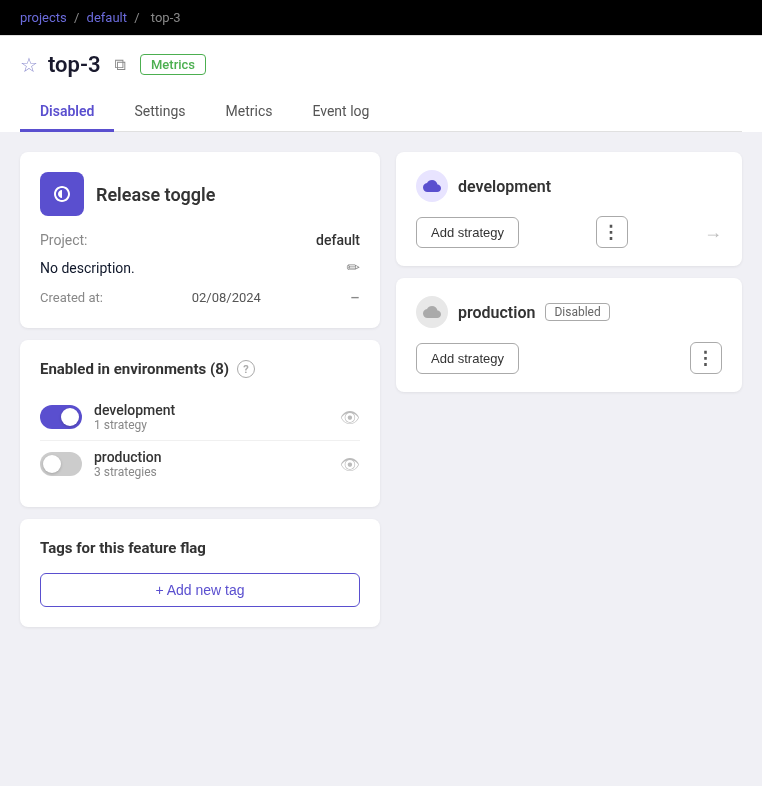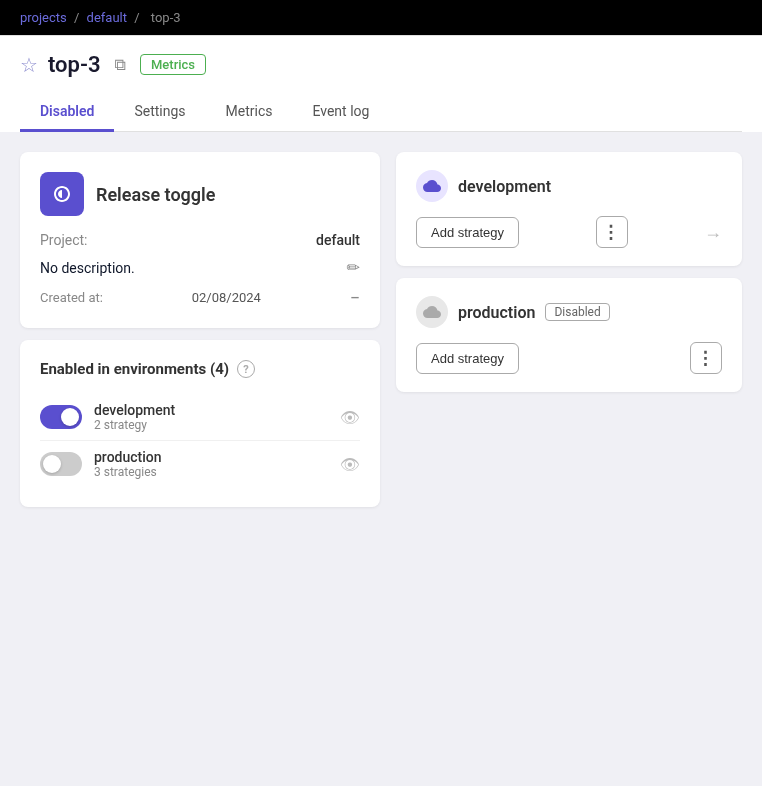--- a/index.html
+++ b/index.html
@@ -372,51 +372,55 @@
       </div>
       <div class="flag-created-row">
         <span>Created at:</span>
         <span class="flag-created-value">02/08/2024</span>
         <span class="minus-icon">−</span>
       </div>
     </div>
 
     <div class="card">
       <div class="env-card-title">
-        <span>Enabled in environments (4)</span>
+        <span>Enabled in environments (8)</span>
         <span class="help-icon">?</span>
       </div>
 
       <div class="env-row">
         <div class="toggle-switch">
           <div class="toggle-slider on">
             <div class="toggle-knob"></div>
           </div>
         </div>
         <div class="env-info">
           <div class="env-name">development</div>
-          <div class="env-strategies">2 strategy</div>
+          <div class="env-strategies">1 strategy</div>
         </div>
         <span class="eye-icon">👁</span>
       </div>
 
       <div class="env-row">
         <div class="toggle-switch">
           <div class="toggle-slider">
             <div class="toggle-knob"></div>
           </div>
         </div>
         <div class="env-info">
           <div class="env-name">production</div>
           <div class="env-strategies">3 strategies</div>
         </div>
         <span class="eye-icon">👁</span>
       </div>
     </div>
 
+    <div class="card">
+      <div class="tags-card-title">Tags for this feature flag</div>
+      <button class="add-tag-btn">+ Add new tag</button>
+    </div>
 
   </div>
 
   <div class="right-col">
 
     <div class="env-strategy-card">
       <div class="env-strategy-header">
         <div class="env-cloud-icon dev">
           <svg width="18" height="18" viewBox="0 0 24 24" fill="#5a4fcf">
             <path d="M19.35 10.04C18.67 6.59 15.64 4 12 4 9.11 4 6.6 5.64 5.35 8.04 2.34 8.36 0 10.91 0 14c0 3.31 2.69 6 6 6h13c2.76 0 5-2.24 5-5 0-2.64-2.05-4.78-4.65-4.96z"></path>

